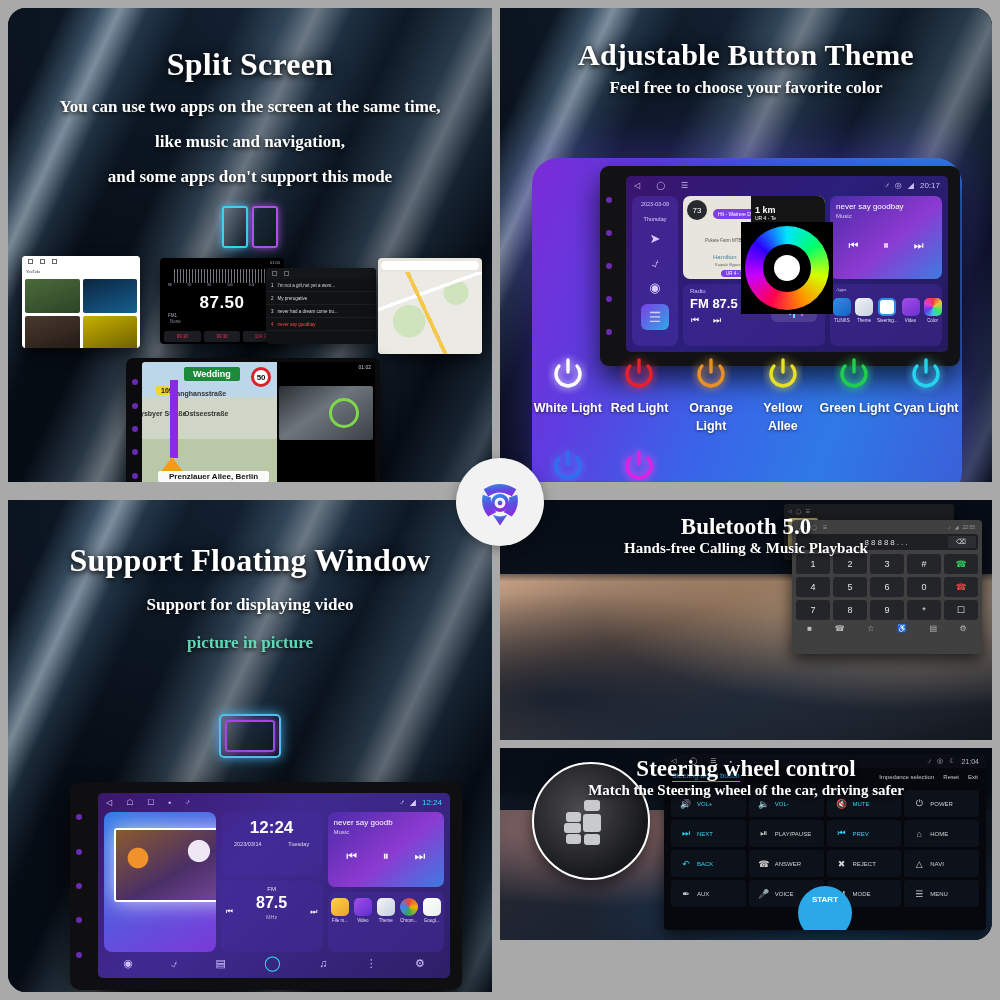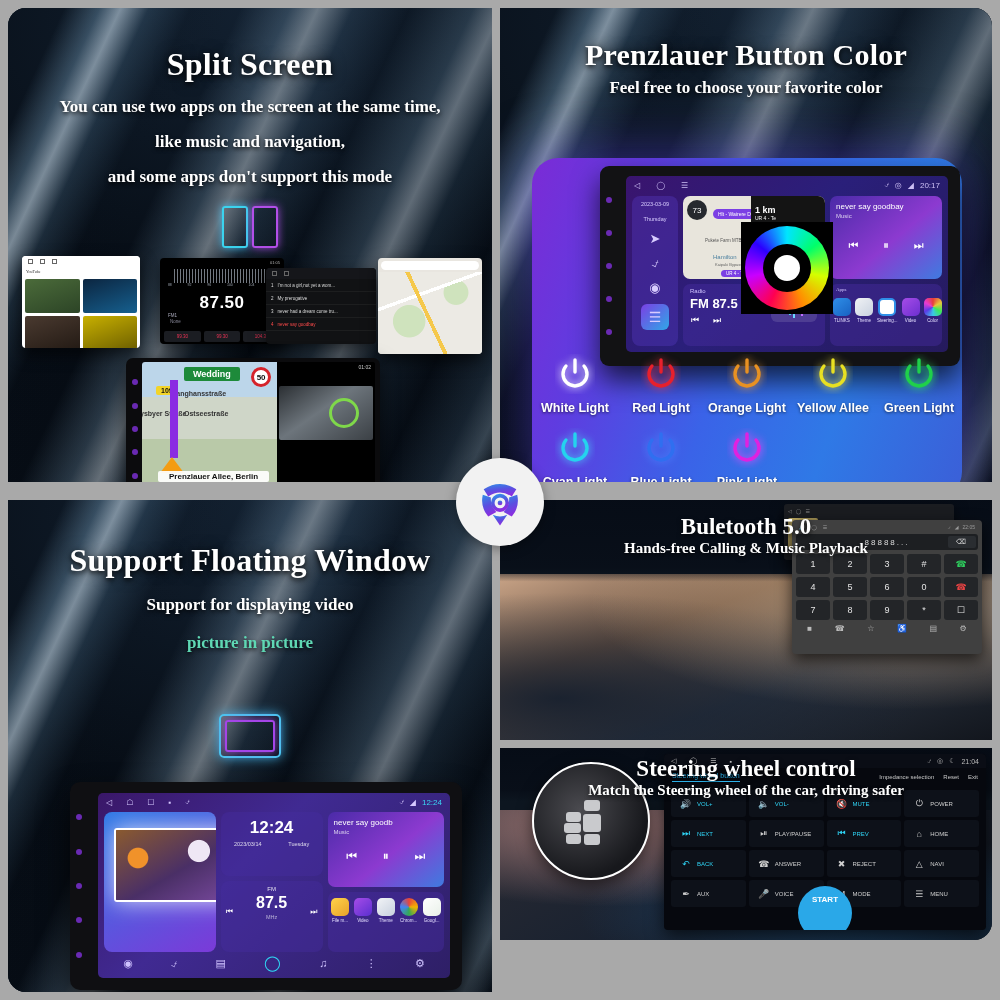--- a/index.html
+++ b/index.html
@@ -129,21 +129,21 @@
   #p2 .headline { font-size:30px; margin-top:30px; }
   #p2 .sub { font-size:17px; margin-top:6px; }
 
   .glowbox {
     position:absolute; left:32px; right:30px; top:120px; height:340px;
     border-radius:26px;
     background:linear-gradient(110deg,#7b2bd6 0%, #5f3ce0 22%, #3a63e8 48%, #2f79e6 72%, #3b5fd8 100%);
     box-shadow:0 0 60px rgba(90,70,230,.55);
   }
   .lights { position:absolute; left:0; right:0; top:196px;
-            display:grid; grid-template-columns:repeat(5,1fr); row-gap:12px; }
+            display:grid; grid-template-columns:repeat(6,1fr); row-gap:12px; }
   .light { text-align:center; }
   .light .pw { width:40px; height:40px; margin:0 auto 4px; position:relative; }
   .light .pw svg { width:40px; height:40px; display:block; }
   .light label { font-family:"Liberation Sans",sans-serif; font-size:12.5px; font-weight:700;
                  color:#fff; text-shadow:0 1px 3px rgba(0,0,0,.6); }
 
   
   #hu2 { left:68px; top:8px; width:360px; height:200px; background:#121214;
          border-radius:9px; box-shadow:0 14px 28px rgba(0,0,0,.7); }
   #hu2 .screen { inset:10px 12px 14px 26px; border-radius:5px;
@@ -421,21 +421,21 @@
                         border:3px solid #7fd84a;"></div>
           </div>
         </div>
       </div>
     </div>
   </div>
 
   <div class="panel" id="p2">
     <div class="beam"></div>
     <div class="panel-inner">
-      <div class="headline">Prenzlauer Button Color</div>
+      <div class="headline">Adjustable Button Theme</div>
       <div class="sub">Feel free to choose your favorite color</div>
 
       <div class="glowbox">
 
         <div class="hu" id="hu2">
           <div class="rail">
             <span></span>
             <span></span>
             <span></span>
             <span></span>

